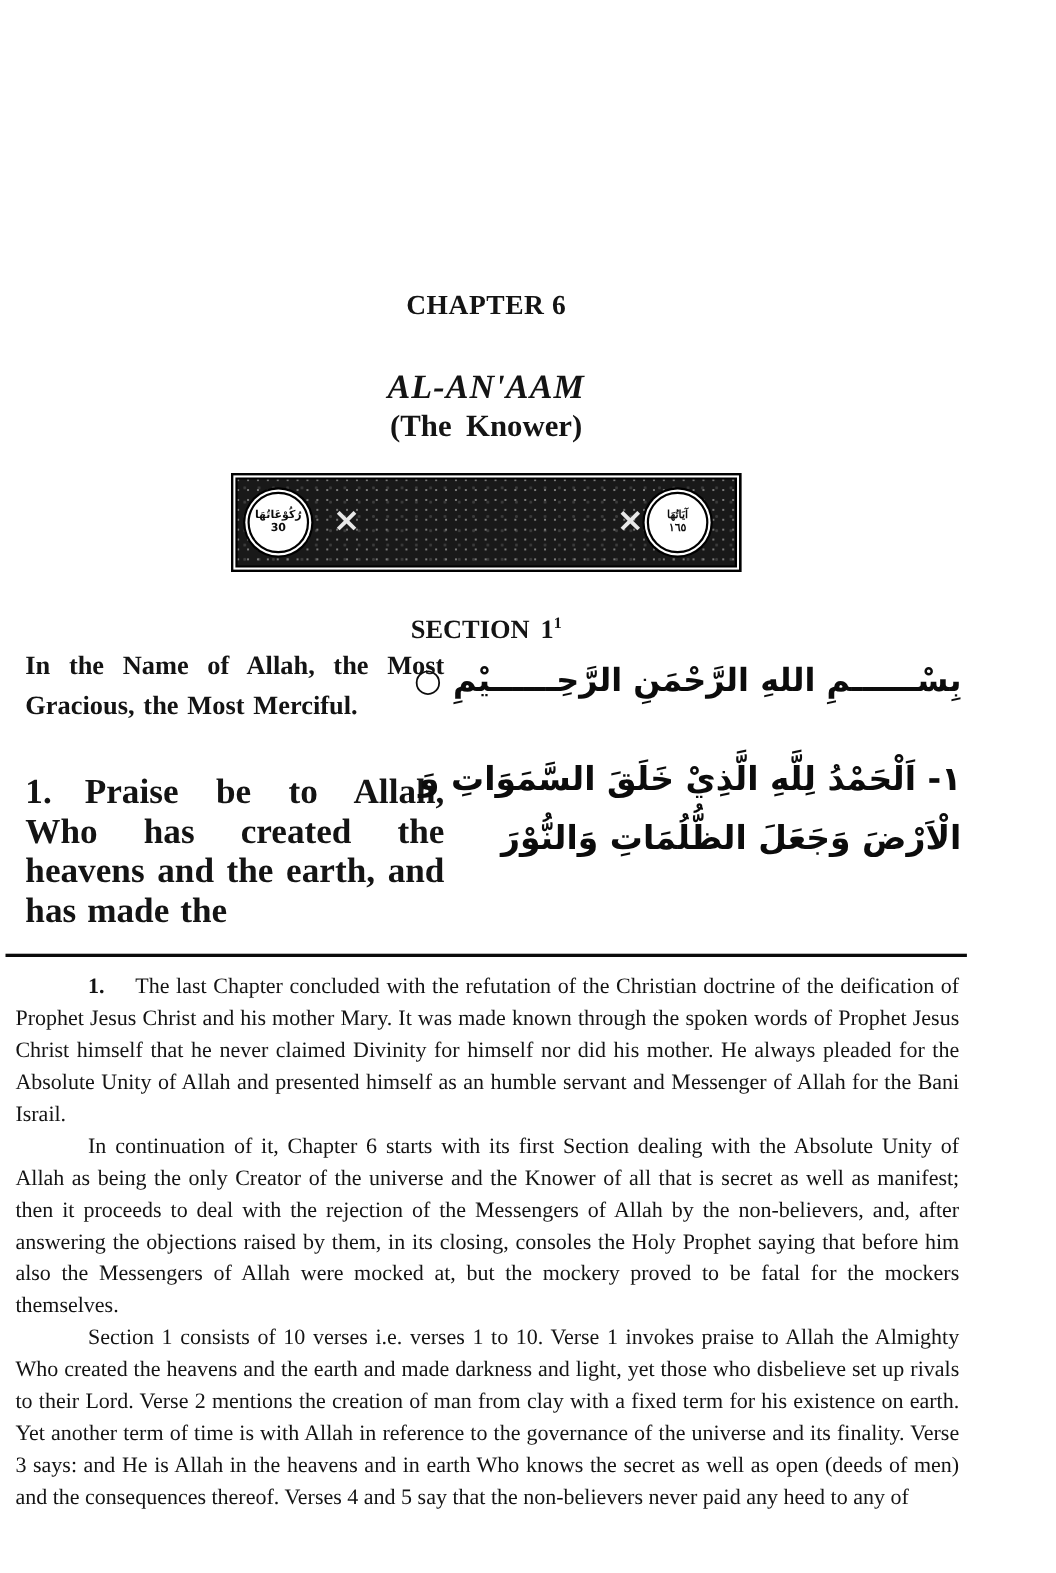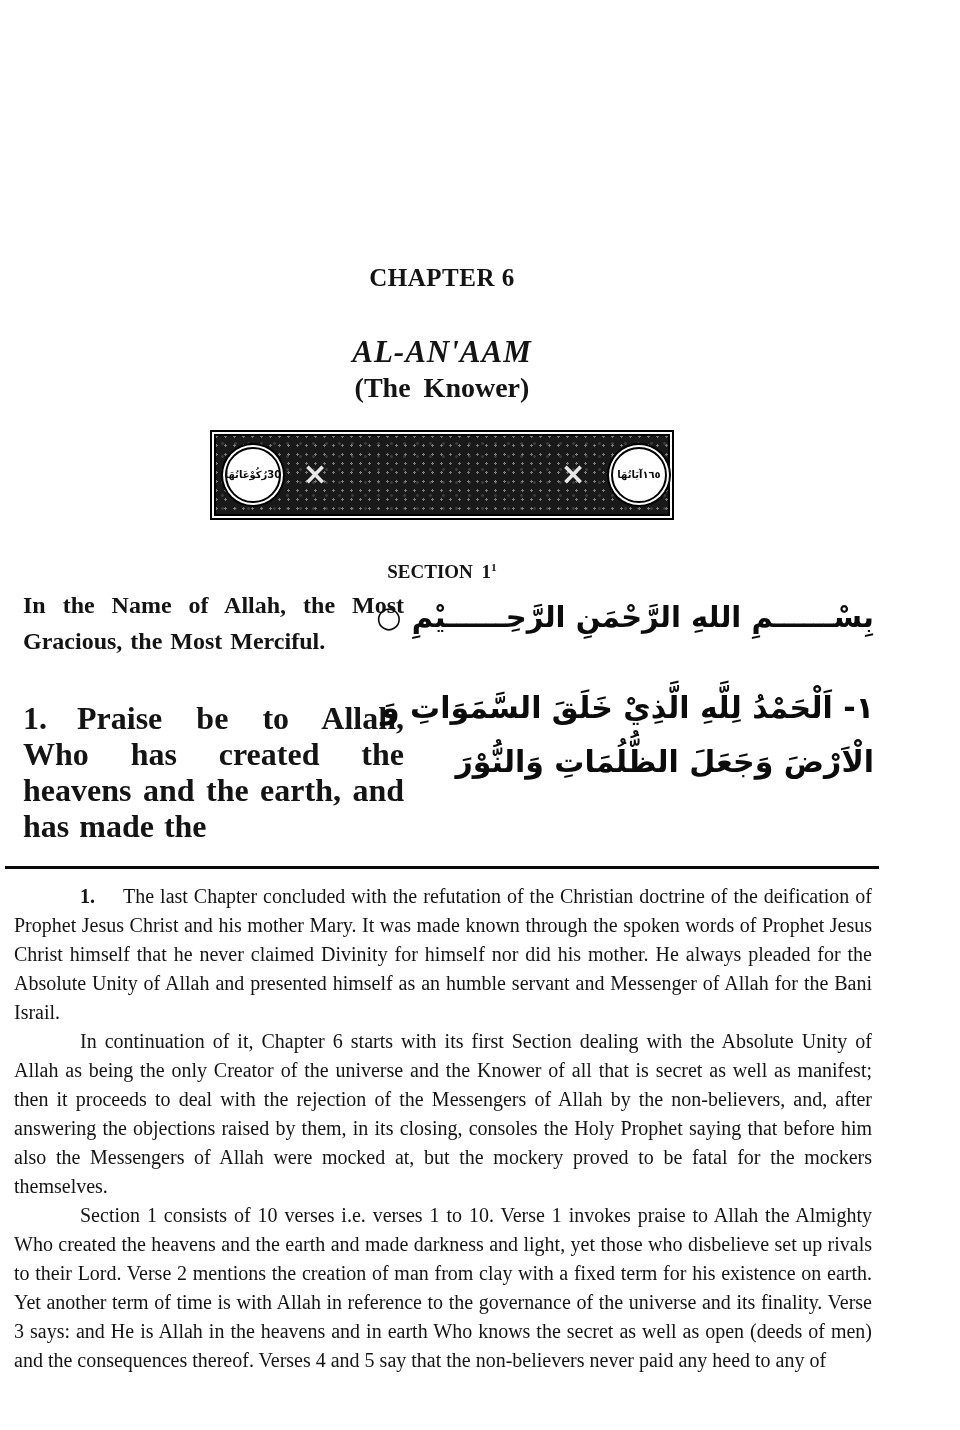--- a/index.html
+++ b/index.html
@@ -20,21 +20,21 @@
   }
   .surah-name {
     text-align: center; font-weight: bold; font-style: italic;
     font-size: 31px; line-height: 34px; margin: 43px 0 0 0; letter-spacing: 1px;
   }
   .surah-meaning {
     text-align: center; font-weight: bold; font-size: 28px; line-height: 32px;
     margin: 3px 0 0 0; word-spacing: 6px;
   }
   .section-heading {
-    text-align: center; font-weight: bold; font-size: 19px; line-height: 30px;
+    text-align: center; font-weight: bold; font-size: 24px; line-height: 30px;
     margin: 32px 0 0 0; word-spacing: 4px;
   }
   .section-heading sup { font-size: 60%; vertical-align: super; }
 
   
   .banner {
     position: relative; width: 464px; height: 90px; margin: 26px auto 0 auto;
     background-color: #191919;
     background-image:
       radial-gradient(#7a7a7a 1px, transparent 1.4px),
@@ -50,26 +50,26 @@
     border: 3px solid #000; border-radius: 28px;
     display: flex; align-items: center; justify-content: center;
     font-family: "DejaVu Sans", sans-serif; font-weight: bold; font-size: 19px;
     white-space: nowrap;
   }
   .banner-medallion {
     position: absolute; top: 50%; transform: translateY(-50%);
     width: 56px; height: 56px; background: #fff;
     border: 2px solid #000; border-radius: 50%;
     box-shadow: 0 0 0 2px #fff, 0 0 0 4px #000;
-    display: flex; flex-direction: row; align-items: center; justify-content: center;
+    display: flex; flex-direction: column; align-items: center; justify-content: center;
     font-family: "DejaVu Sans", sans-serif; font-weight: bold;
     font-size: 10px; line-height: 12px; text-align: center;
   }
   .banner-medallion.left { left: 13px; }
-  .banner-medallion.right { right: 5px; }
+  .banner-medallion.right { right: 28px; font-family: Liberation Serif, serif; }
   .banner-ornament {
     position: absolute; top: 50%; transform: translate(-50%, -54%);
     color: #e8e8e8; font-size: 30px; font-weight: bold;
     font-family: "DejaVu Sans", sans-serif;
   }
   .banner-ornament.o1 { left: 103px; }
   .banner-ornament.o2 { left: 361px; }
 
   
   .verses-block {

